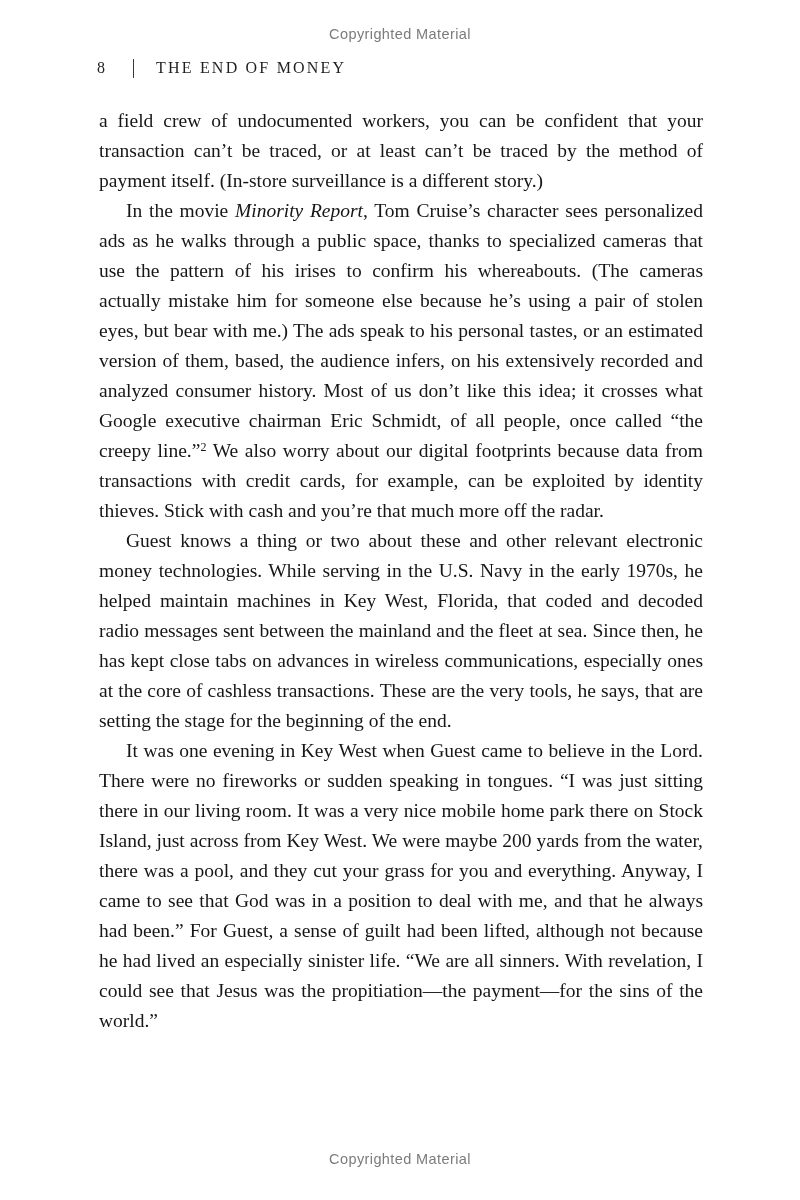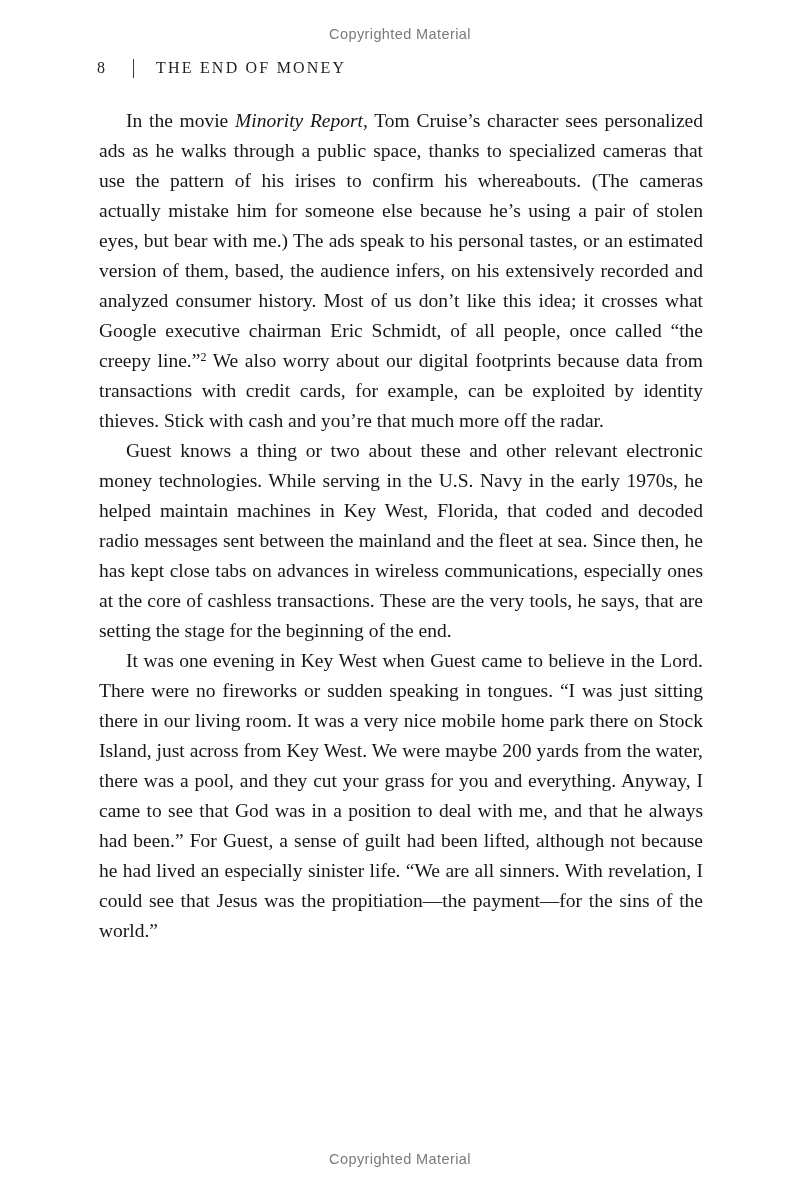--- a/index.html
+++ b/index.html
@@ -83,20 +83,21 @@
   <div class="copyright-notice top">Copyrighted Material</div>
 
   <div class="running-header">
     <span class="page-number">8</span>
     <span class="header-divider"></span>
     <span class="book-title">THE END OF MONEY</span>
   </div>
 
   <div class="body-text">
 
+    <p class="para no-indent"><span>a field crew of undocumented workers, you can be confident that your transaction can’t be traced, or at least can’t be traced by the method of payment itself. (In-store surveillance is a different story.)</span></p>
 
     <p class="para"><span>In the movie </span><span class="italic">Minority Report</span><span>, Tom Cruise’s character sees personalized ads as he walks through a public space, thanks to specialized cameras that use the pattern of his irises to confirm his whereabouts. (The cameras actually mistake him for someone else because he’s using a pair of stolen eyes, but bear with me.) The ads speak to his personal tastes, or an estimated version of them, based, the audience infers, on his extensively recorded and analyzed consumer history. Most of us don’t like this idea; it crosses what Google executive chairman Eric Schmidt, of all people, once called “the creepy line.”</span><span class="sup">2</span><span> We also worry about our digital footprints because data from transactions with credit cards, for example, can be exploited by identity thieves. Stick with cash and you’re that much more off the radar.</span></p>
 
     <p class="para"><span>Guest knows a thing or two about these and other relevant electronic money technologies. While serving in the U.S. Navy in the early 1970s, he helped maintain machines in Key West, Florida, that coded and decoded radio messages sent between the mainland and the fleet at sea. Since then, he has kept close tabs on advances in wireless communications, especially ones at the core of cashless transactions. These are the very tools, he says, that are setting the stage for the beginning of the end.</span></p>
 
     <p class="para"><span>It was one evening in Key West when Guest came to believe in the Lord. There were no fireworks or sudden speaking in tongues. “I was just sitting there in our living room. It was a very nice mobile home park there on Stock Island, just across from Key West. We were maybe 200 yards from the water, there was a pool, and they cut your grass for you and everything. Anyway, I came to see that God was in a position to deal with me, and that he always had been.” For Guest, a sense of guilt had been lifted, although not because he had lived an especially sinister life. “We are all sinners. With revelation, I could see that Jesus was the propitiation—the payment—for the sins of the world.”</span></p>
 
   </div>
 
   <div class="copyright-notice bottom">Copyrighted Material</div>

